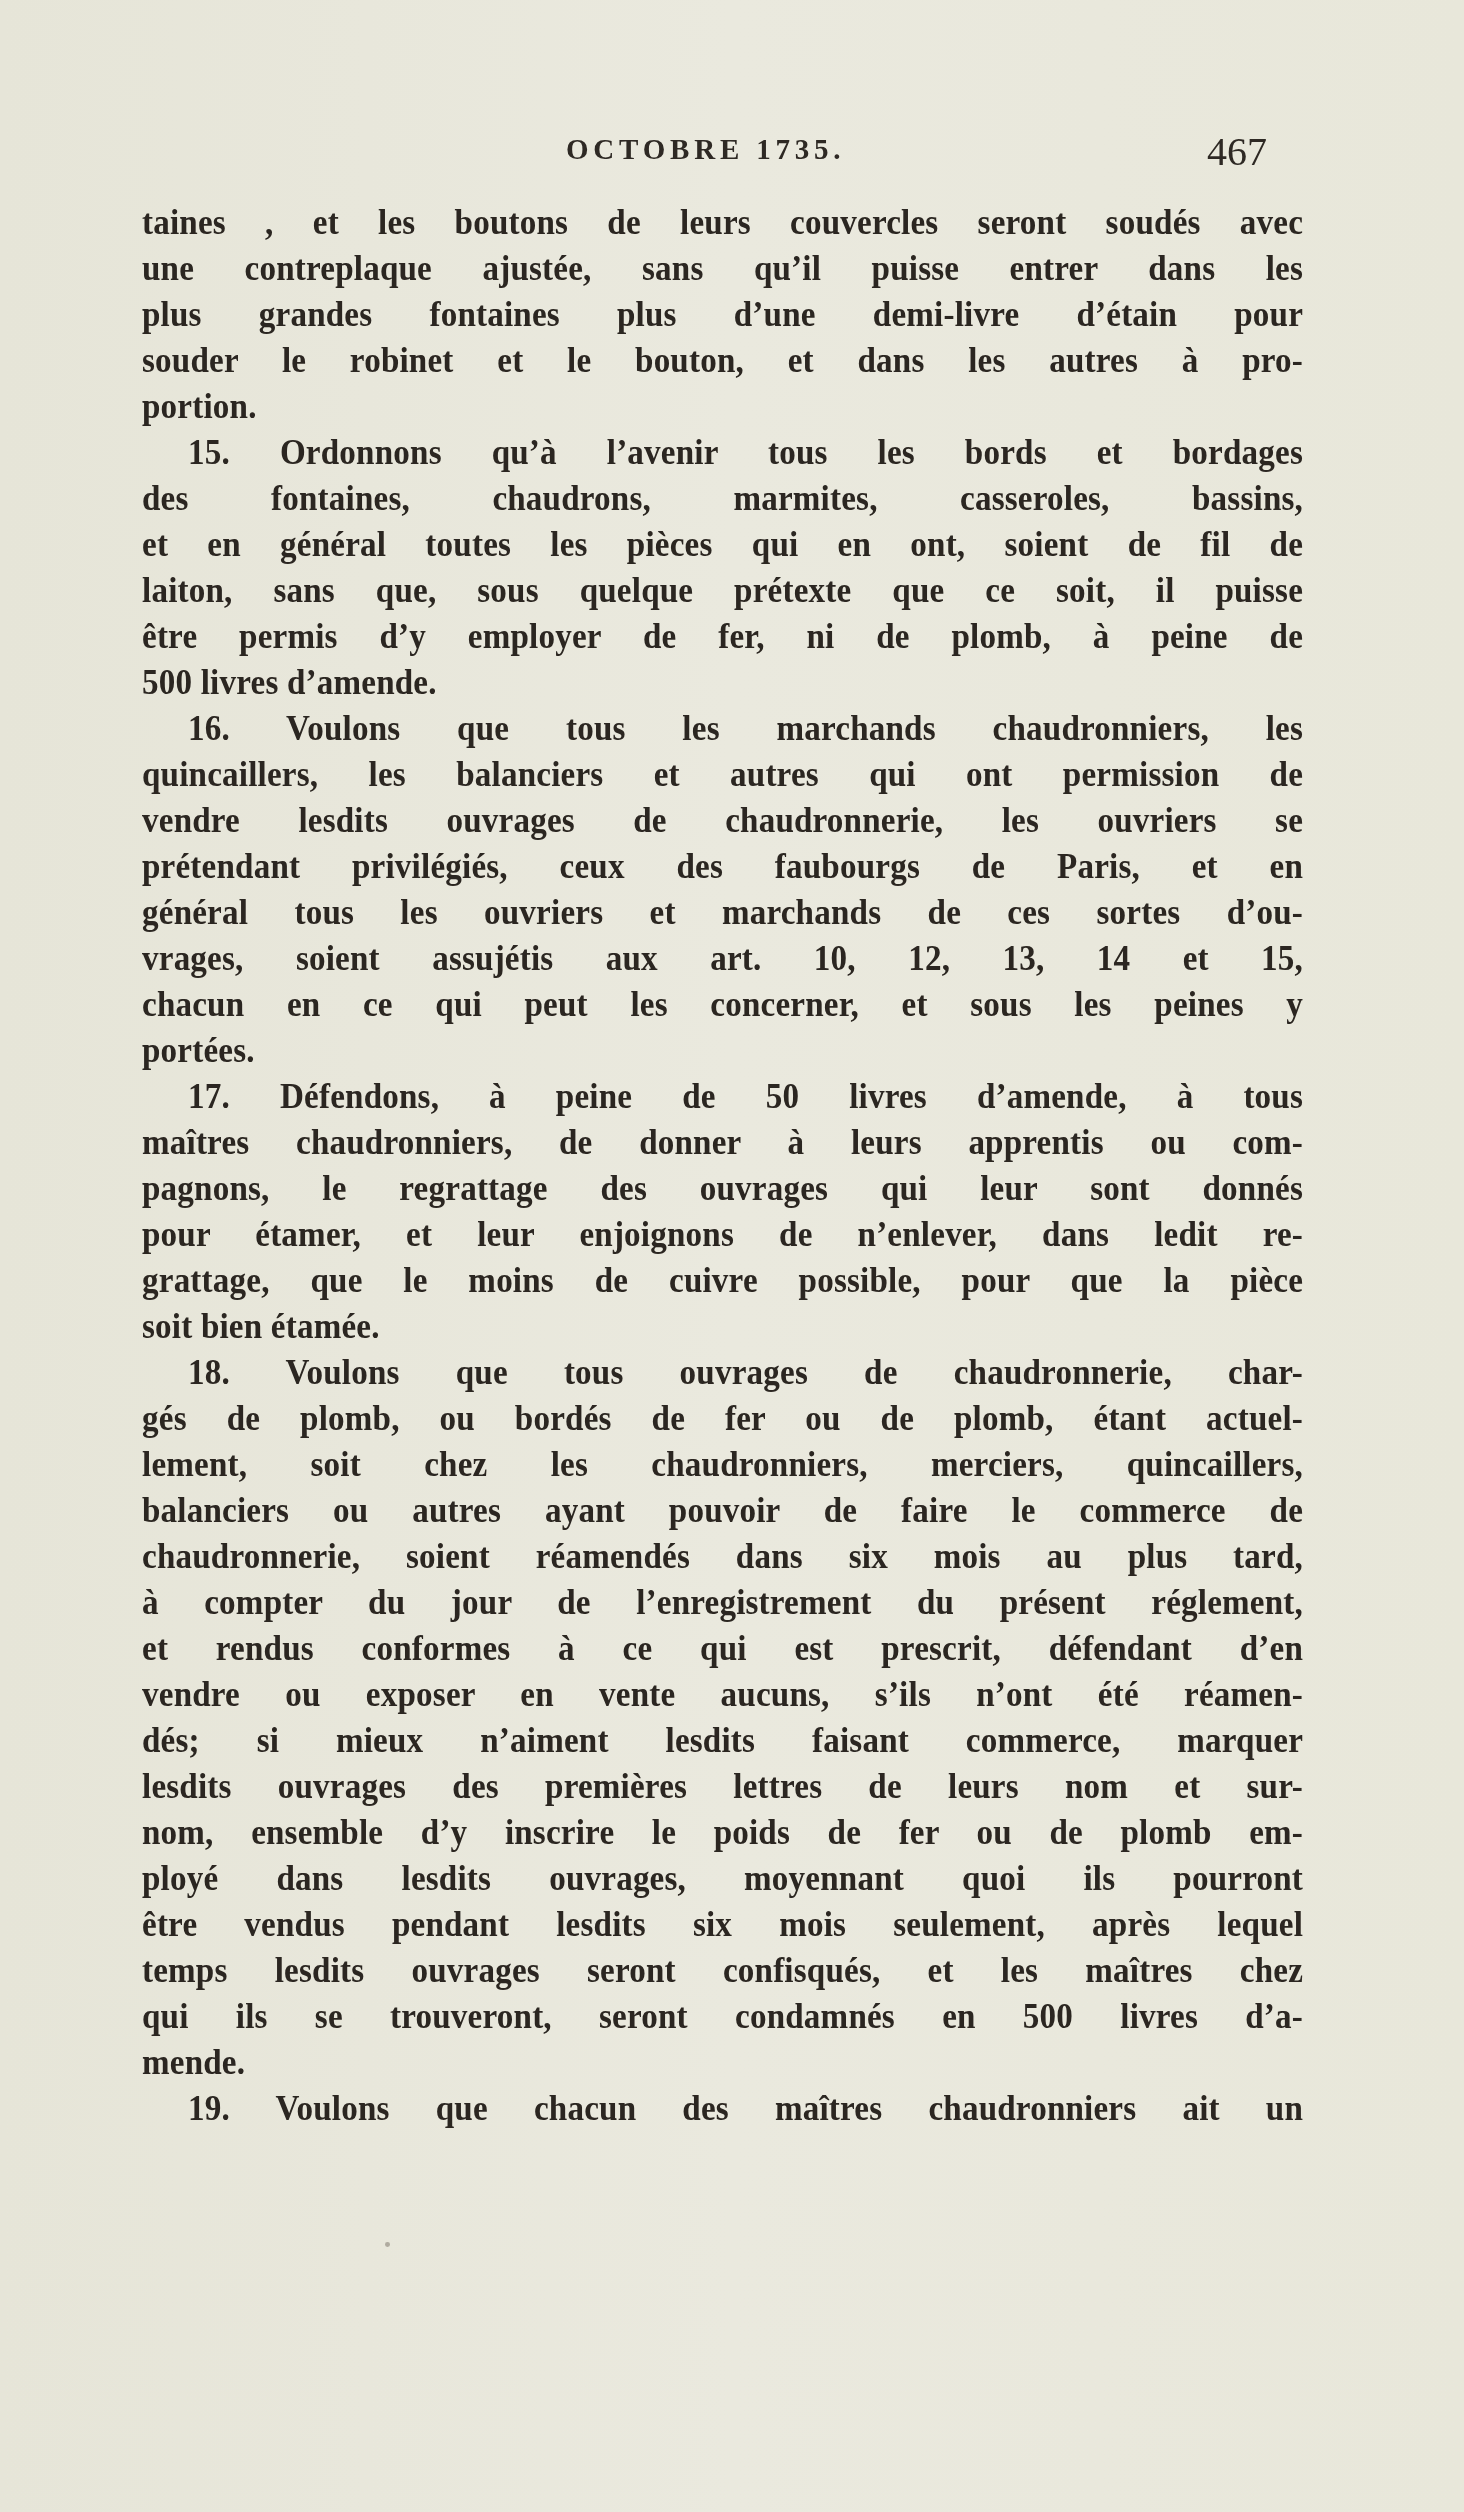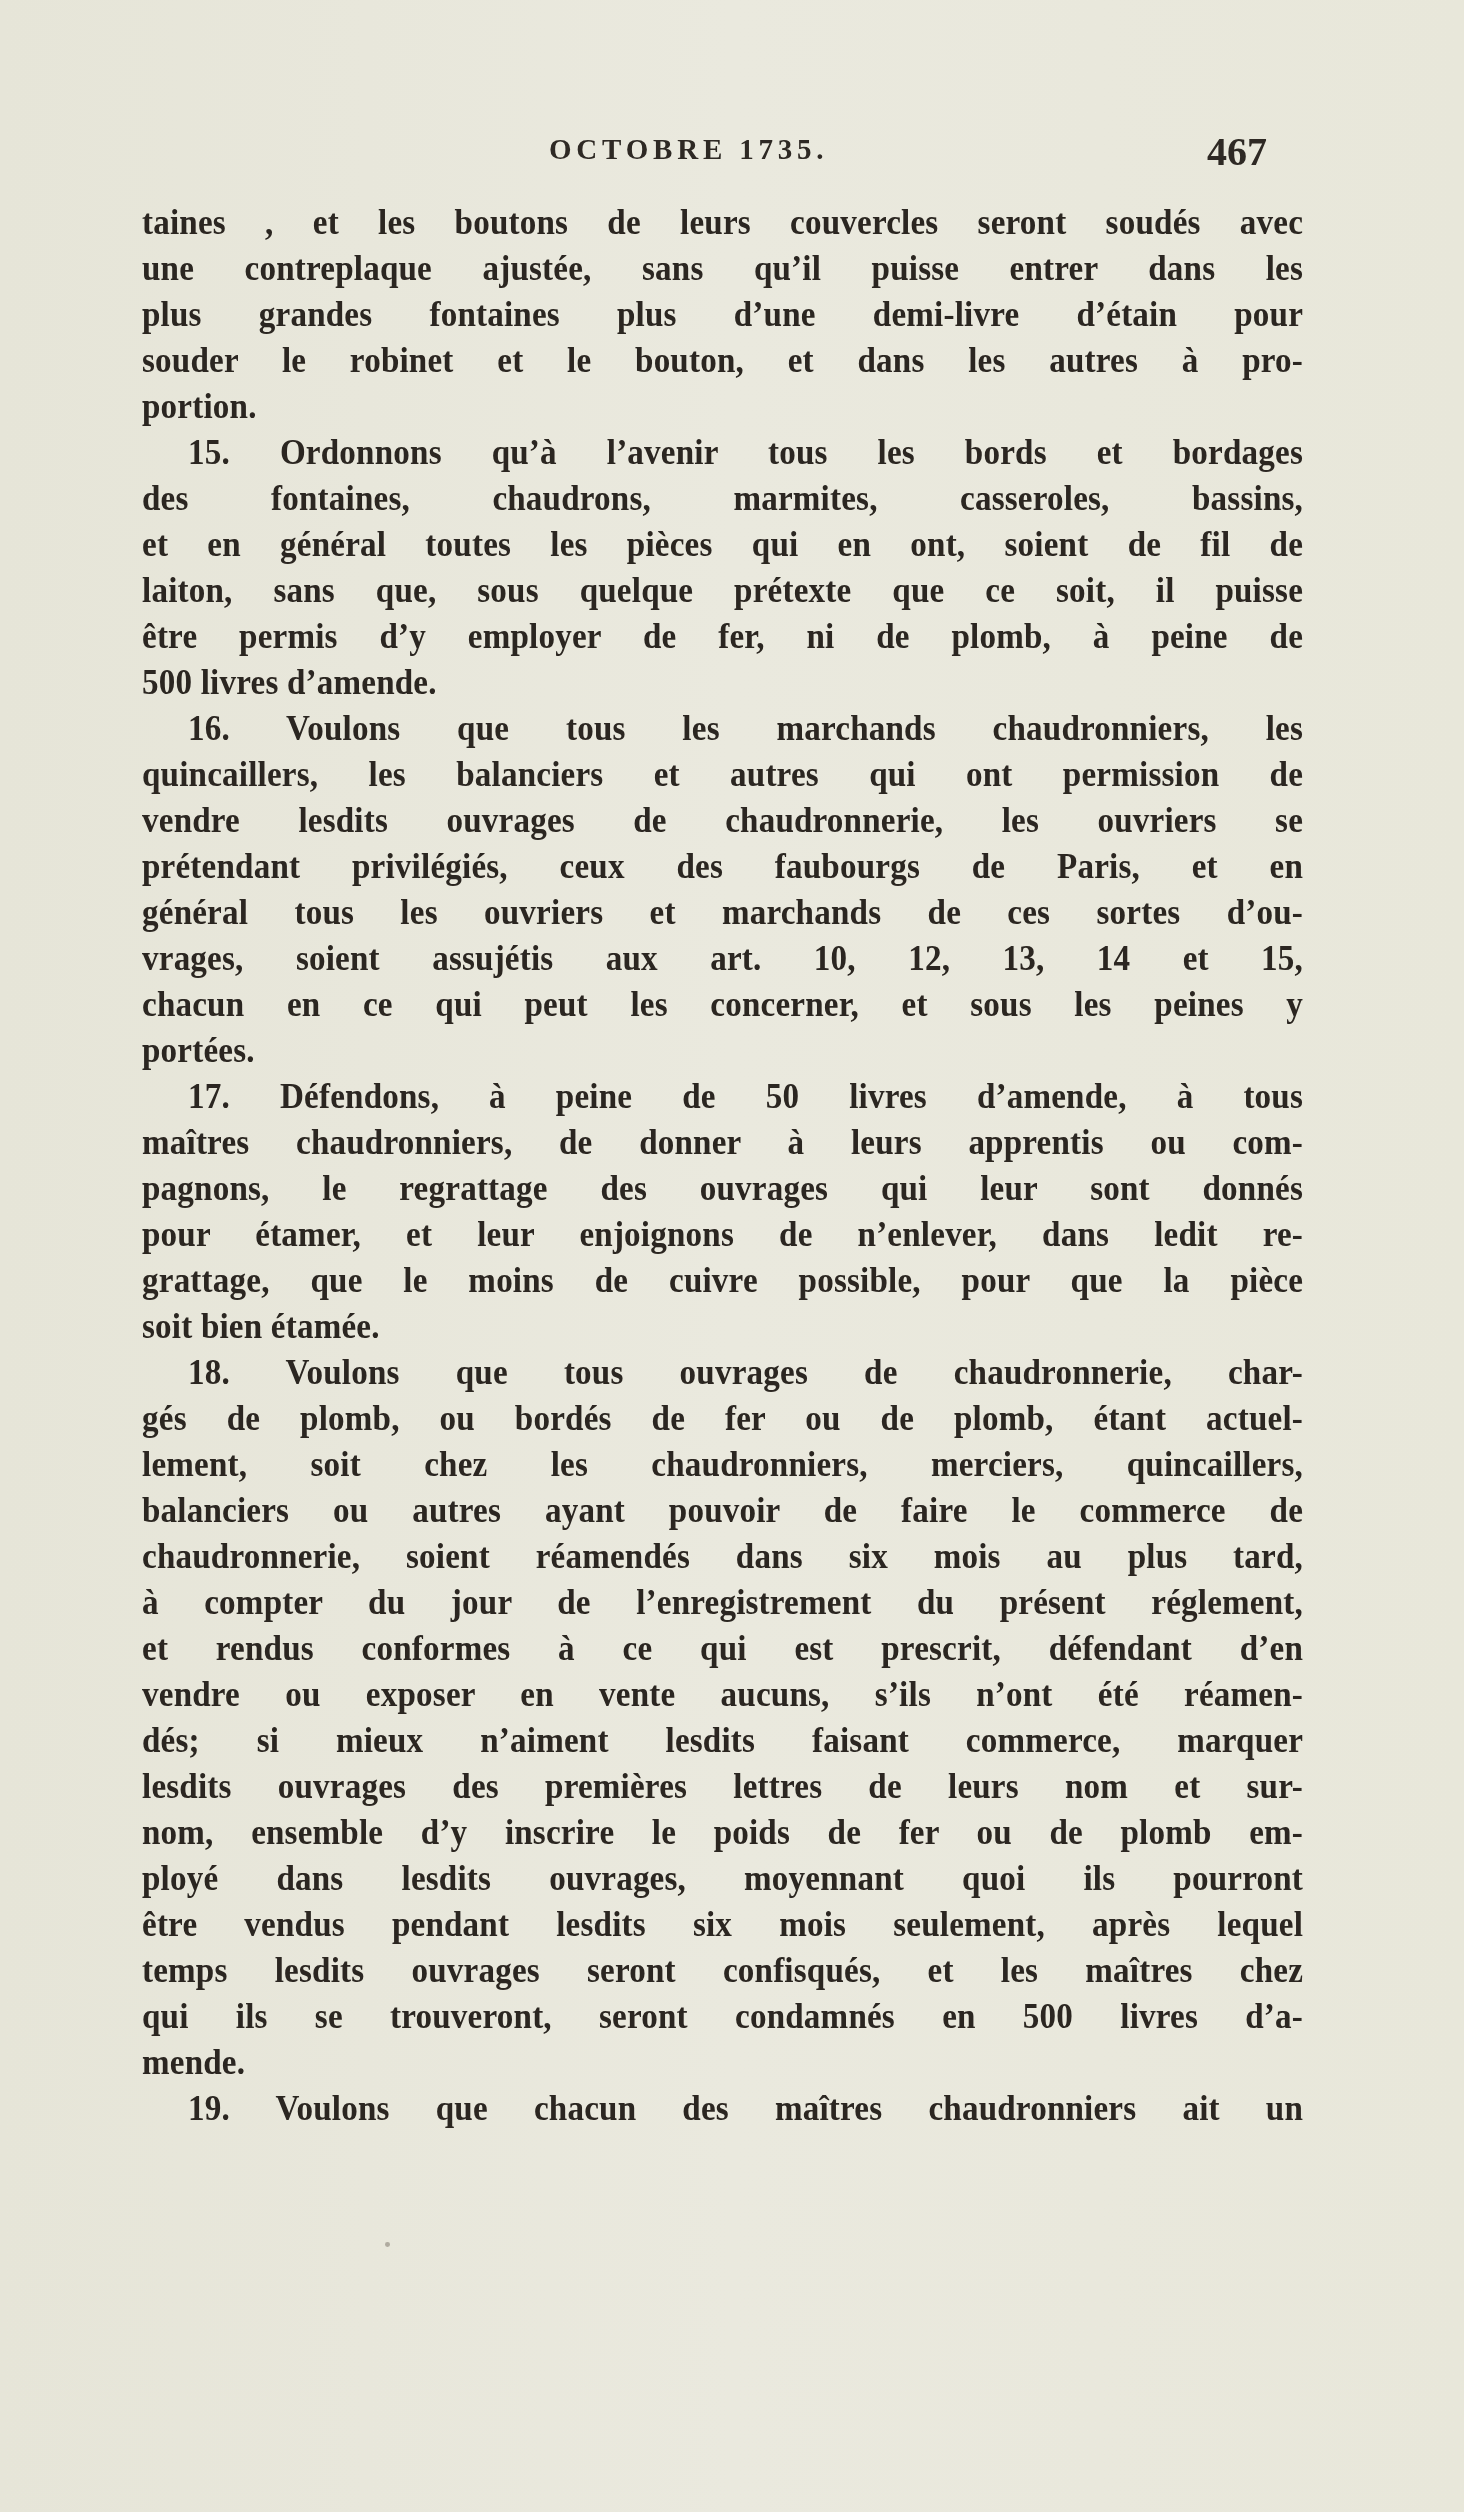--- a/index.html
+++ b/index.html
@@ -23,34 +23,34 @@
   }
   .header {
     position: absolute;
     top: 128px;
     left: 136px;
     width: 1163px;
     height: 48px;
   }
   .running-title {
     position: absolute;
-    left: 413px;
+    left: 430px;
     top: 4.8px;
     font-size: 29px;
     letter-spacing: 4.8px;
     font-variant: small-caps;
     font-weight: bold;
     color: #2e2924;
   }
   .page-number {
     position: absolute;
     right: 32px;
     top: 0;
     font-size: 40px;
-    font-weight: bold;
+    font-weight: normal;
     color: #2e2924;
   }
   .body-text {
     position: absolute;
     top: 199px;
     left: 142px;
     width: 1161px;
   }
   .line {
     display: block;

